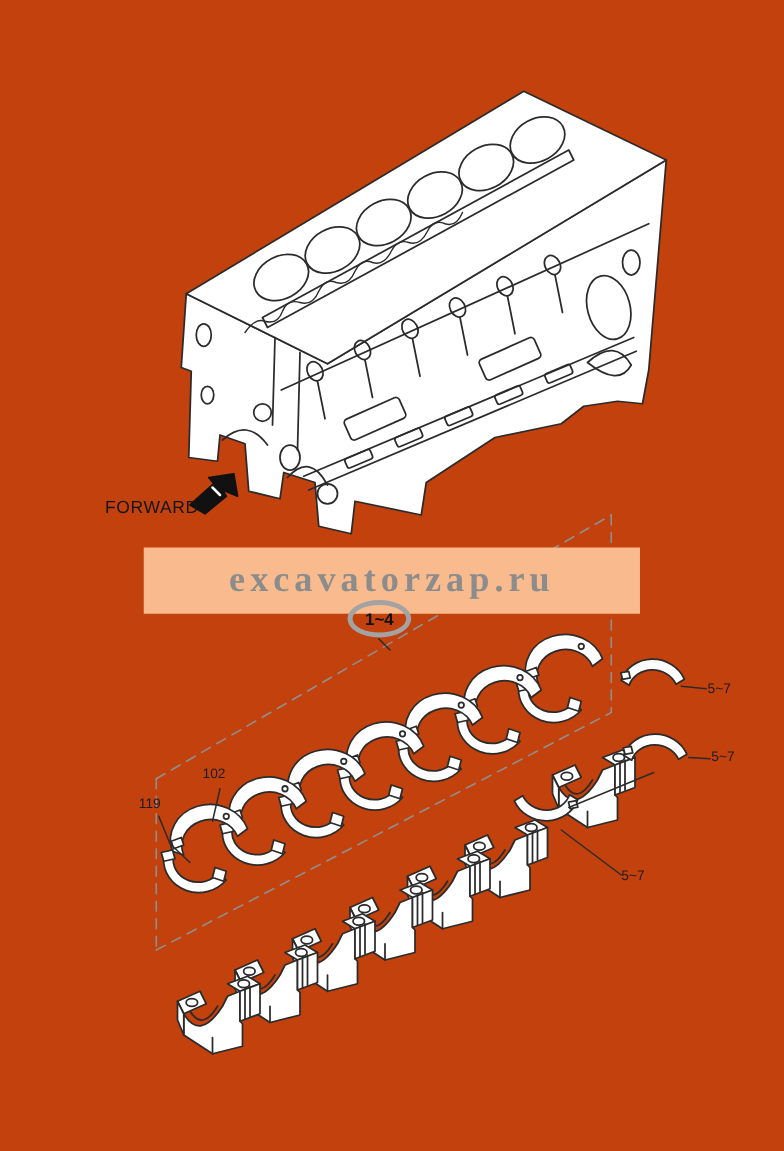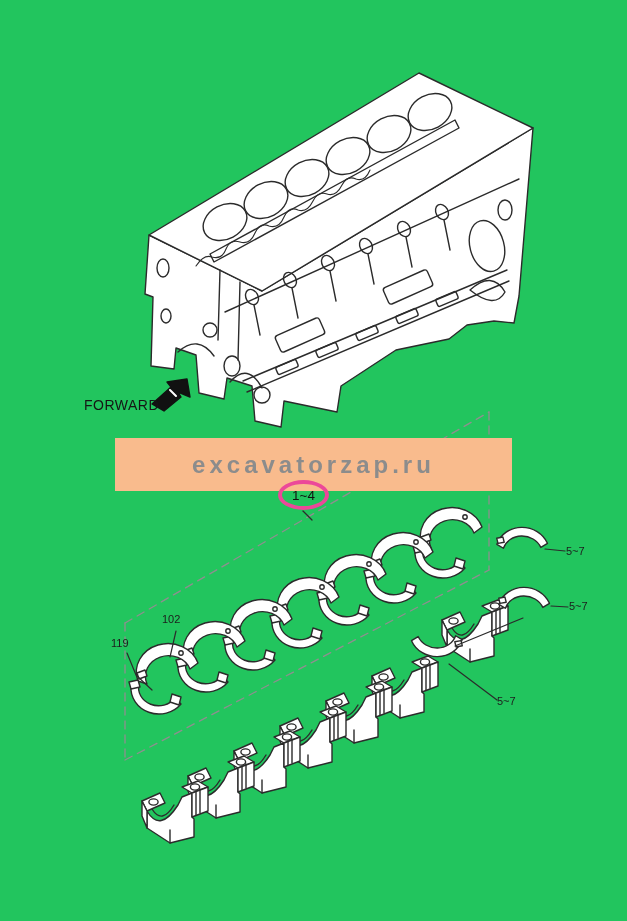--- a/index.html
+++ b/index.html
@@ -1,40 +1,40 @@
 <!DOCTYPE html>
 <html><head>
 <meta charset="utf-8">
 <style>
   html,body{margin:0;padding:0;background:#ffffff;}
   #stage{
-    position:relative;width:627px;height:921px;background:#22c55e;overflow:hidden;
+    position:relative;width:627px;height:921px;background:#c2410c;overflow:hidden;
     font-family:"Liberation Sans",sans-serif;color:#1d1d1d;
   }
   #lineart{position:absolute;left:0;top:0;}
   .part-label{
     position:absolute;font-size:11px;line-height:17px;color:#1d1d1d;
     font-family:"Liberation Sans",sans-serif;white-space:nowrap;
   }
   #forward-label{
     position:absolute;left:84px;top:397px;font-size:14px;letter-spacing:.5px;color:#151515;
   }
   #watermark-band{
     position:absolute;left:115px;top:438px;width:397px;height:53px;
     background:#F9BB8D;display:flex;align-items:center;justify-content:center;
   }
   #watermark-text{
-    font-family:Liberation Sans, sans-serif;font-weight:bold;
-    font-size:24px;letter-spacing:4px;color:#8C8C8C;white-space:nowrap;
+    font-family:Liberation Serif, serif;font-weight:bold;
+    font-size:29px;letter-spacing:4px;color:#8C8C8C;white-space:nowrap;
   }
   #group-callout{
     position:absolute;left:278px;top:480px;width:51px;height:30px;box-sizing:border-box;
-    border:4px solid #ec4899;border-radius:50%;
+    border:4px solid #a3a3a3;border-radius:50%;
     display:flex;align-items:center;justify-content:center;
-    font-size:13.5px;font-weight:normal;color:#111;
+    font-size:13.5px;font-weight:bold;color:#111;
   }
   .lbl-101{left:111px;top:635px;}
   .lbl-102{left:162px;top:611px;}
   .lbl-t1{left:566px;top:543px;}
   .lbl-t2{left:569px;top:598px;}
   .lbl-t3{left:497px;top:693px;}
 </style>
 </head>
 <body>
 

